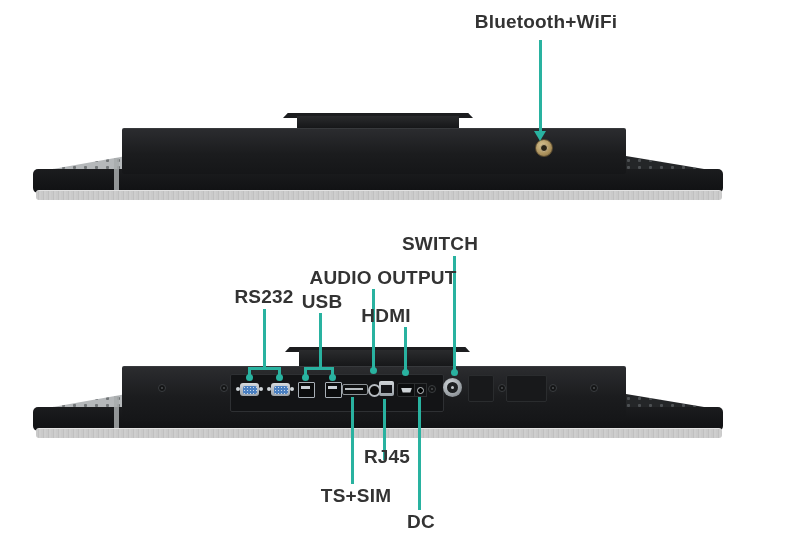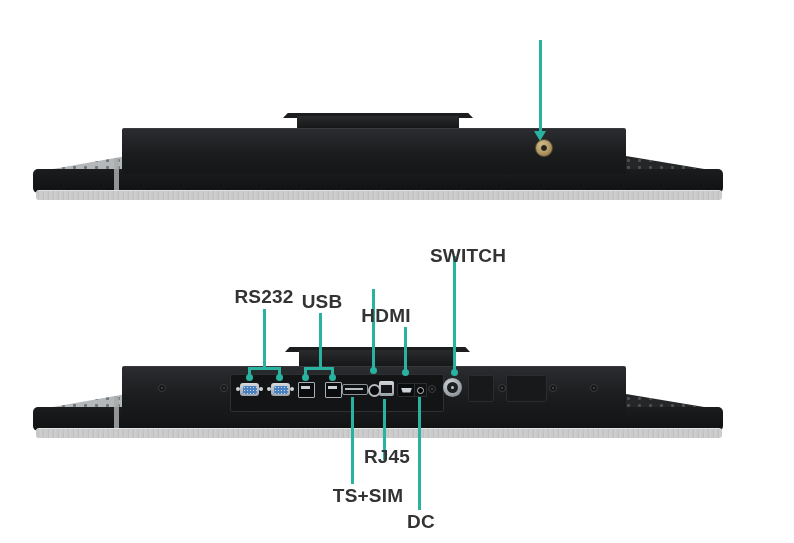--- a/index.html
+++ b/index.html
@@ -97,20 +97,21 @@
 
     <div class="antenna" style="left:535px;top:139px;"></div>
 
     <div class="chamfer-l" style="left:36px;top:150px;width:124px;height:22px;"></div>
     <div class="chamfer-r" style="left:590px;top:150px;width:132px;height:22px;"></div>
     <div class="band" style="left:33px;top:169px;width:690px;height:24px;"></div>
     <div class="seam" style="left:114px;top:158px;height:34px;"></div>
     <div class="strip" style="left:36px;top:190px;width:686px;height:9px;"></div>
   </div>
 
+  <div class="lbl" style="left:546px;top:11px;">Bluetooth+WiFi</div>
   <div class="tline" style="left:539px;top:40px;height:92px;"></div>
   <div class="tarrow" style="left:534px;top:131px;"></div>
 
   <div>
 
     <div class="bracket-lip abs" style="left:285px;top:347px;width:185px;height:5px;"></div>
     <div class="bracket-body abs" style="left:299px;top:350px;width:157px;height:18px;"></div>
 
     <div class="housing" style="left:122px;top:366px;width:504px;height:54px;"></div>
 
@@ -151,24 +152,25 @@
     <div class="panelrect" style="left:468px;top:375px;width:24px;height:25px;"></div>
     <div class="panelrect" style="left:506px;top:375px;width:39px;height:25px;"></div>
 
     <div class="chamfer-l" style="left:36px;top:388px;width:124px;height:22px;"></div>
     <div class="chamfer-r" style="left:590px;top:388px;width:132px;height:22px;"></div>
     <div class="band" style="left:33px;top:407px;width:690px;height:24px;"></div>
     <div class="seam" style="left:114px;top:396px;height:34px;"></div>
     <div class="strip" style="left:36px;top:428px;width:686px;height:9px;"></div>
   </div>
 
-  <div class="lbl" style="left:468px;top:233px;margin-top:12px;">SWITCH</div>
+  <div class="lbl" style="left:440px;top:233px;">SWITCH</div>
   <div class="tline" style="left:453px;top:256px;height:116px;"></div>
   <div class="tdot" style="left:451px;top:369px;"></div>
 
+  <div class="lbl" style="left:383px;top:267px;">AUDIO OUTPUT</div>
   <div class="tline" style="left:372px;top:289px;height:80px;"></div>
   <div class="tdot" style="left:370px;top:367px;"></div>
 
   <div class="lbl" style="left:264px;top:286px;">RS232</div>
   <div class="tline" style="left:263px;top:309px;height:61px;"></div>
   <div class="thbar" style="left:248px;top:367px;width:33px;"></div>
   <div class="tline" style="left:248px;top:367px;height:9px;"></div>
   <div class="tline" style="left:278px;top:367px;height:9px;"></div>
   <div class="tdot" style="left:246px;top:374px;"></div>
   <div class="tdot" style="left:276px;top:374px;"></div>
@@ -182,18 +184,18 @@
   <div class="tdot" style="left:329px;top:374px;"></div>
 
   <div class="lbl" style="left:386px;top:305px;">HDMI</div>
   <div class="tline" style="left:404px;top:327px;height:44px;"></div>
   <div class="tdot" style="left:402px;top:369px;"></div>
 
   <div class="tline" style="left:383px;top:399px;height:61px;"></div>
   <div class="lbl" style="left:387px;top:446px;">RJ45</div>
 
   <div class="tline" style="left:351px;top:397px;height:87px;"></div>
-  <div class="lbl" style="left:356px;top:485px;margin-left:12px;">TS+SIM</div>
+  <div class="lbl" style="left:356px;top:485px;">TS+SIM</div>
 
   <div class="tline" style="left:418px;top:397px;height:113px;"></div>
   <div class="lbl" style="left:421px;top:511px;">DC</div>
 
 </div>
 
 </body></html>

